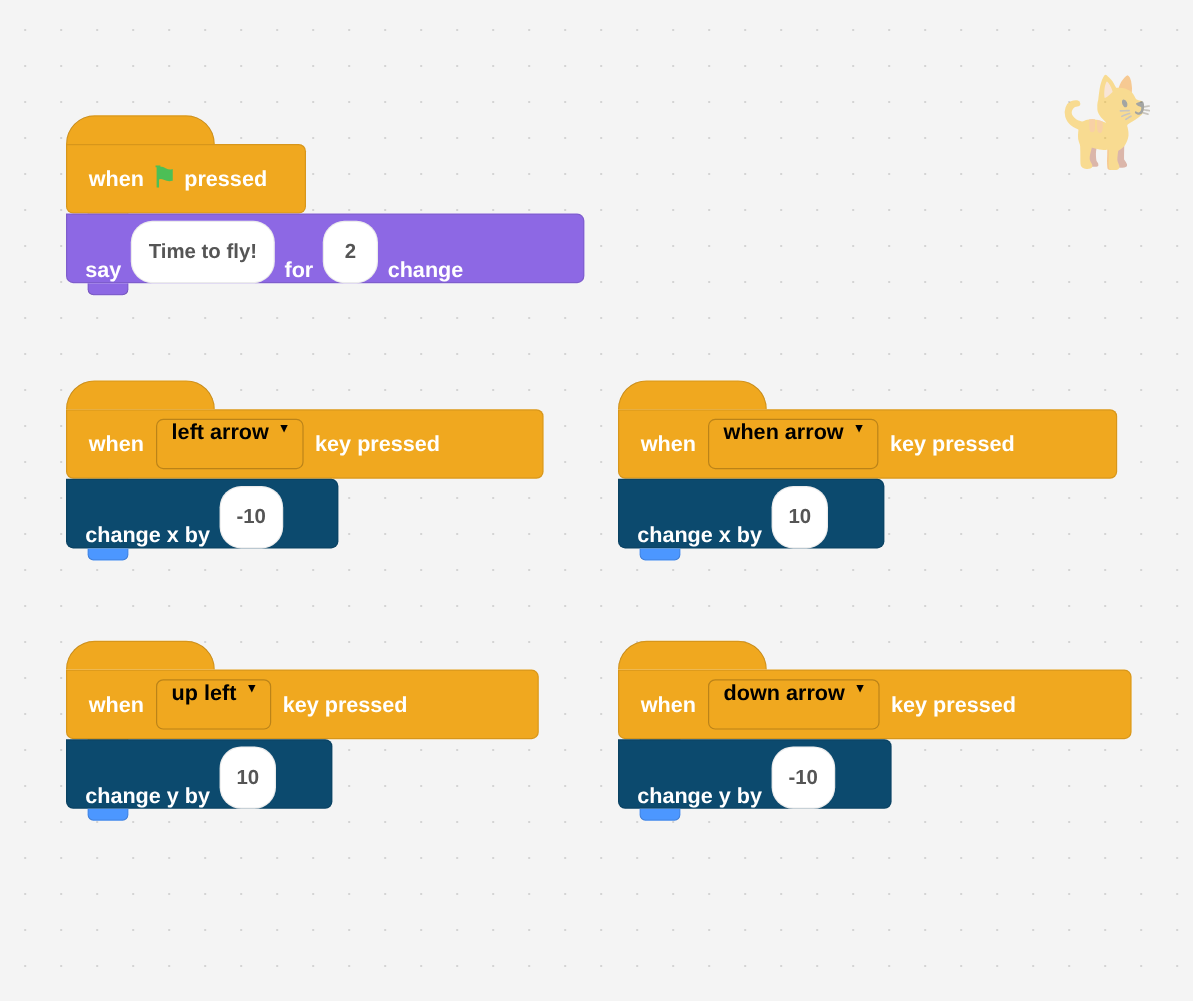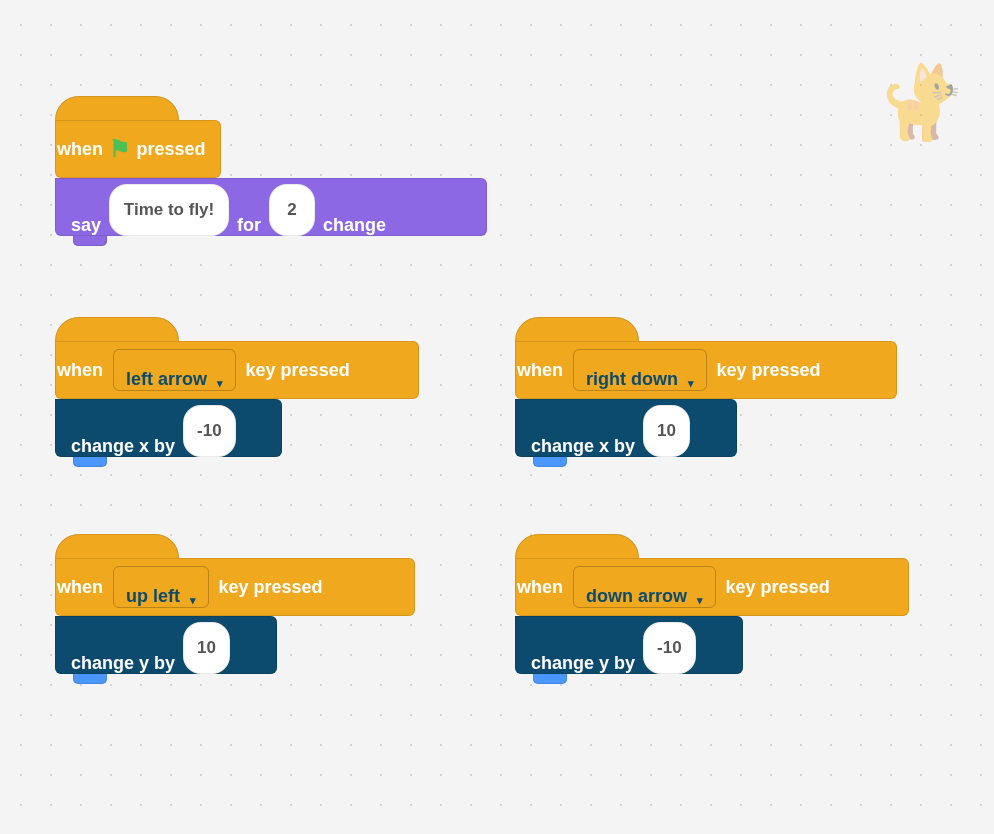--- a/index.html
+++ b/index.html
@@ -14,40 +14,40 @@
   position:relative;overflow:hidden;
 }
 .stack{position:absolute}
 .blk{position:relative;display:flex;align-items:flex-end;height:58px;
   padding:0 16px;white-space:nowrap;
   box-shadow:inset 0 0 0 1px rgba(0,0,0,0.10);
   border-radius:0 6px 6px 6px}
 .blk .tab{position:absolute;left:18px;bottom:-10px;width:34px;height:10px;
   border-radius:0 0 5px 5px;box-shadow:inset 0 -1px 0 rgba(0,0,0,0.10),inset 1px 0 0 rgba(0,0,0,0.10),inset -1px 0 0 rgba(0,0,0,0.10)}
 .hat{position:relative;display:flex;align-items:center;height:58px;
-  padding:0 2px;background:#f0a81f;color:#fff;
+  padding:0 19px;background:#f0a81f;color:#fff;
   border-radius:0 6px 6px 6px;
   box-shadow:inset 0 0 0 1px rgba(0,0,0,0.10)}
 .hat .cap{position:absolute;left:0;top:-24px;width:124px;height:24px;
   background:#f0a81f;border-radius:24px 24px 0 0;
   box-shadow:inset 0 1px 0 rgba(0,0,0,0.10),inset 1px 0 0 rgba(0,0,0,0.10),inset -1px 0 0 rgba(0,0,0,0.10)}
 .hat .tab{position:absolute;left:18px;bottom:-10px;width:34px;height:10px;
   background:#f0a81f;border-radius:0 0 5px 5px;
   box-shadow:inset 0 -1px 0 rgba(0,0,0,0.10),inset 1px 0 0 rgba(0,0,0,0.10),inset -1px 0 0 rgba(0,0,0,0.10)}
 .looks{background:#8d68e4}
 .looks .tab{background:#8d68e4}
 .motion{background:#0c4a6e}
 .motion .tab{background:#4c97ff}
 .pill{display:inline-flex;align-items:center;justify-content:center;
   background:#fff;color:#555;height:52px;border-radius:18px;
   padding:0 14px;margin:0 8px;font-size:17px;min-width:18px;
   box-shadow:inset 0 0 0 1px rgba(0,0,0,0.08)}
-.sel{display:inline-flex;align-items:flex-end;height:40px;
+.sel{display:inline-flex;align-items:flex-start;height:40px;
   border:1.5px solid rgba(0,0,0,0.22);border-radius:6px;
-  padding:0 12px;margin:0 10px;color:#0c4a6e;font-size:18px;
+  padding:0 12px;margin:0 10px;color:#000000;font-size:18px;
   background:transparent}
 .sel .tri{margin-left:10px;font-size:11px}
 .flag{color:#4cbf56;font-size:24px;margin:0 6px;line-height:1}
 .cat{position:absolute;right:26px;top:60px;font-size:72px;opacity:.4;
   transform:scaleX(-1)}
 </style>
 </head>
 <body>
 
 <div class="cat">🐈</div>
@@ -89,21 +89,21 @@
     <span class="pill">-10</span>
   </div>
 </div>
 
 <div class="stack" style="left:515px;top:341px">
   <div class="hat" style="width:378px">
     <div class="cap"></div>
       <div class="tab"></div>
     <span>when</span>
     <span class="sel">
-      <span>right down</span>
+      <span>when arrow</span>
       <span class="tri">▾</span>
     </span>
     <span>key pressed</span>
   </div>
   <div class="blk motion" style="width:190px">
     <div class="notch2" style="background:#f0a81f"></div>
       <div class="tab"></div>
     <span>change x by</span>
     <span class="pill">10</span>
   </div>

